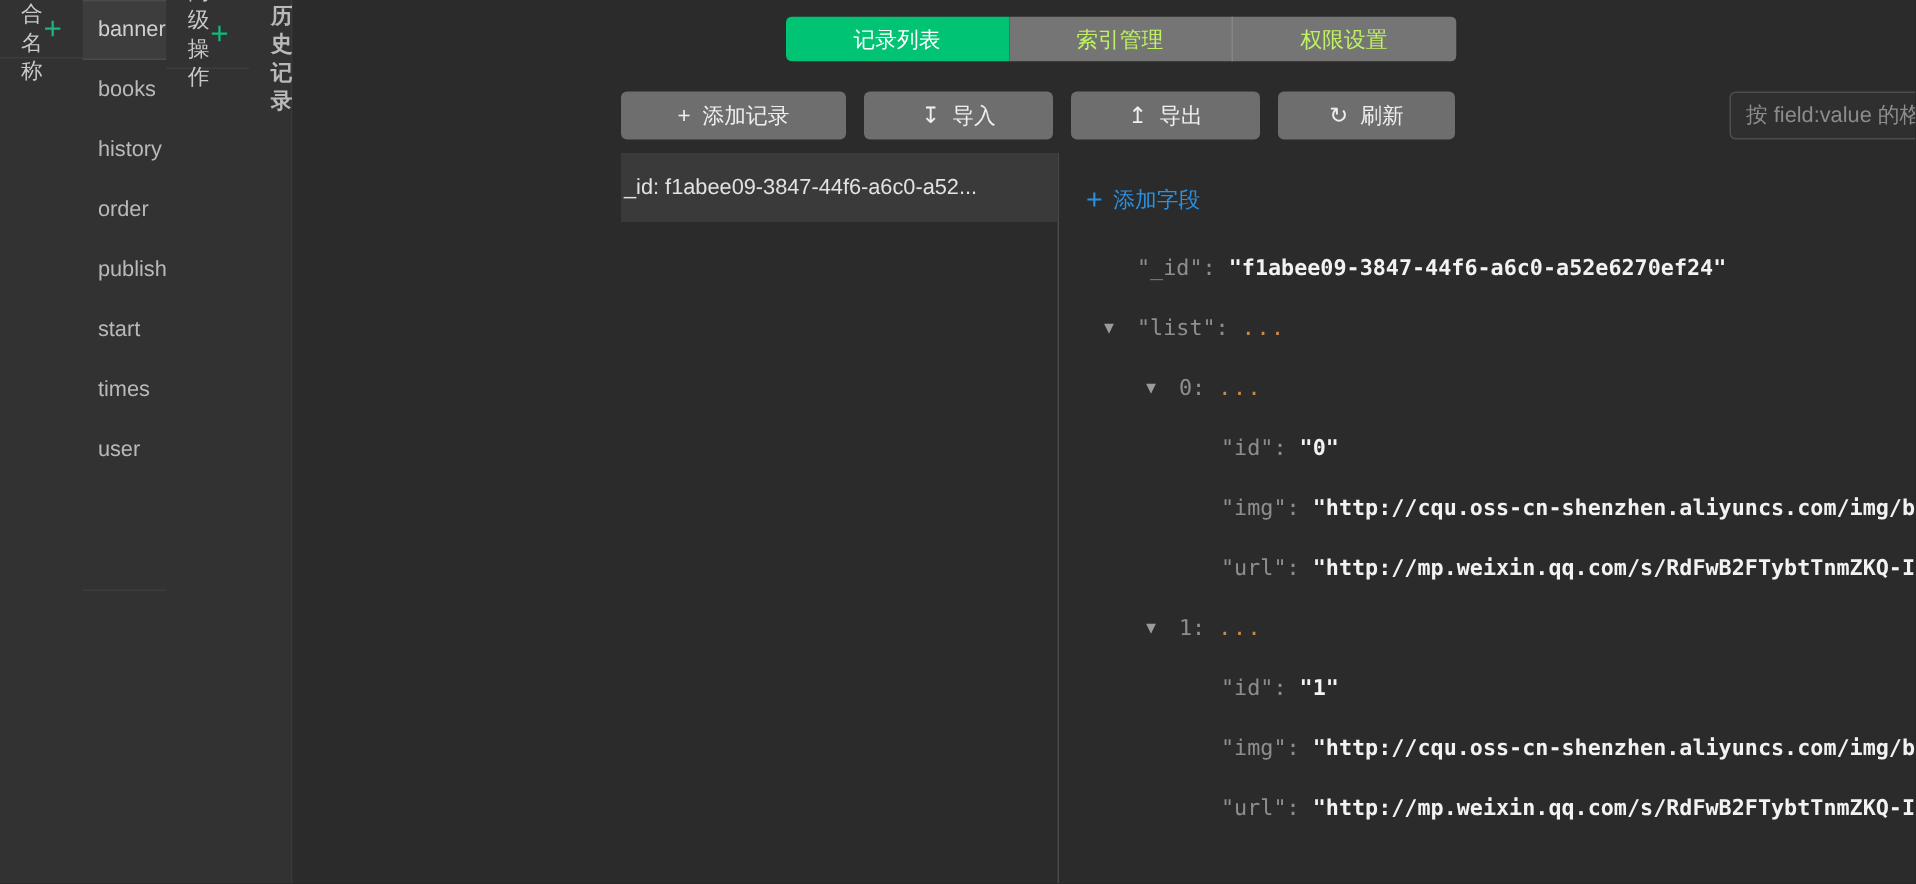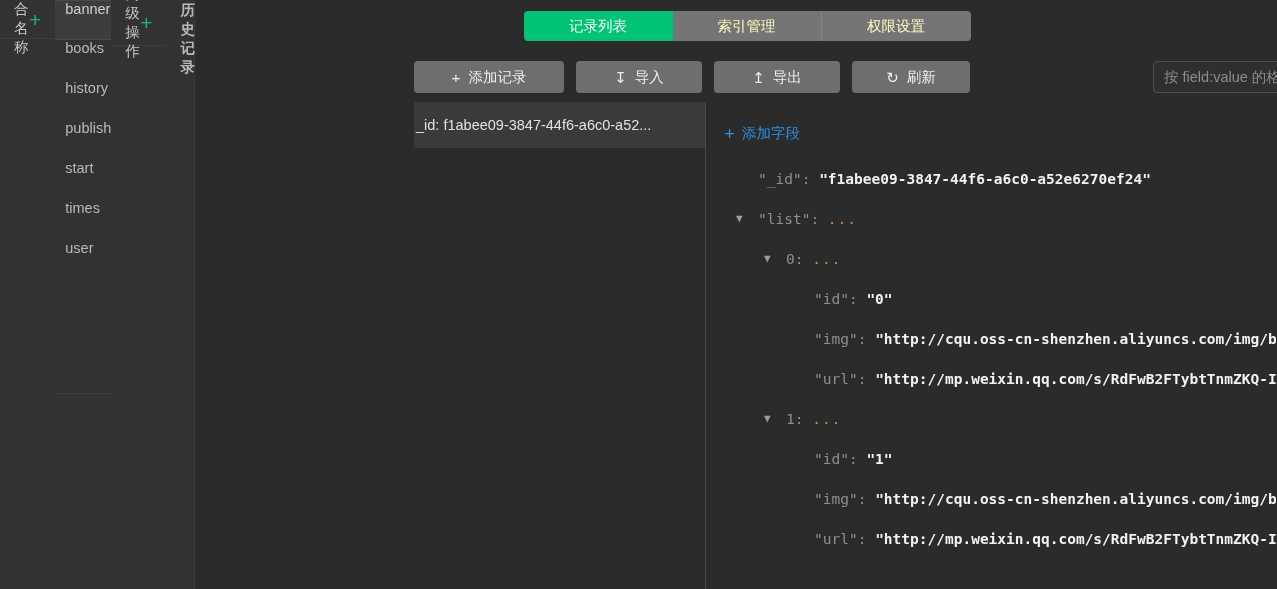--- a/index.html
+++ b/index.html
@@ -53,20 +53,21 @@
   .sb-list {
     flex: 0 0 auto;
     padding-top: 0px;
     border-bottom: 1px solid #3d3d3d;
     height: 394px;
     overflow: hidden;
   }
   .sb-item {
     height: 40px;
     display: flex;
+    align-items: center;
     padding-left: 10px;
     color: #b9b9b9;
     font-size: 14.5px;
     cursor: pointer;
   }
   .sb-item.active {
     background: #3d3d3d;
     border: 1px solid #4a4a4a;
     border-left: none;
     border-right: none;
@@ -123,21 +124,21 @@
     height: 30px;
     margin-left: 22px;
   }
   .tab {
     width: 149px;
     display: flex;
     align-items: center;
     justify-content: center;
     font-size: 14.5px;
     background: #757575;
-    color: #fef9c3;
+    color: #bef264;
     cursor: pointer;
     border-right: 1px solid #868686;
   }
   .tab:last-child { border-right: none; }
   .tab.active {
     background: #00c473;
     color: #ffffff;
     border-right: none;
   }
 
@@ -286,20 +287,23 @@
 
     <div class="sb-list">
       <div class="sb-item active">
         <span>banner</span>
       </div>
       <div class="sb-item">
         <span>books</span>
       </div>
       <div class="sb-item">
         <span>history</span>
+      </div>
+      <div class="sb-item">
+        <span>order</span>
       </div>
       <div class="sb-item">
         <span>publish</span>
       </div>
       <div class="sb-item">
         <span>start</span>
       </div>
       <div class="sb-item">
         <span>times</span>
       </div>

